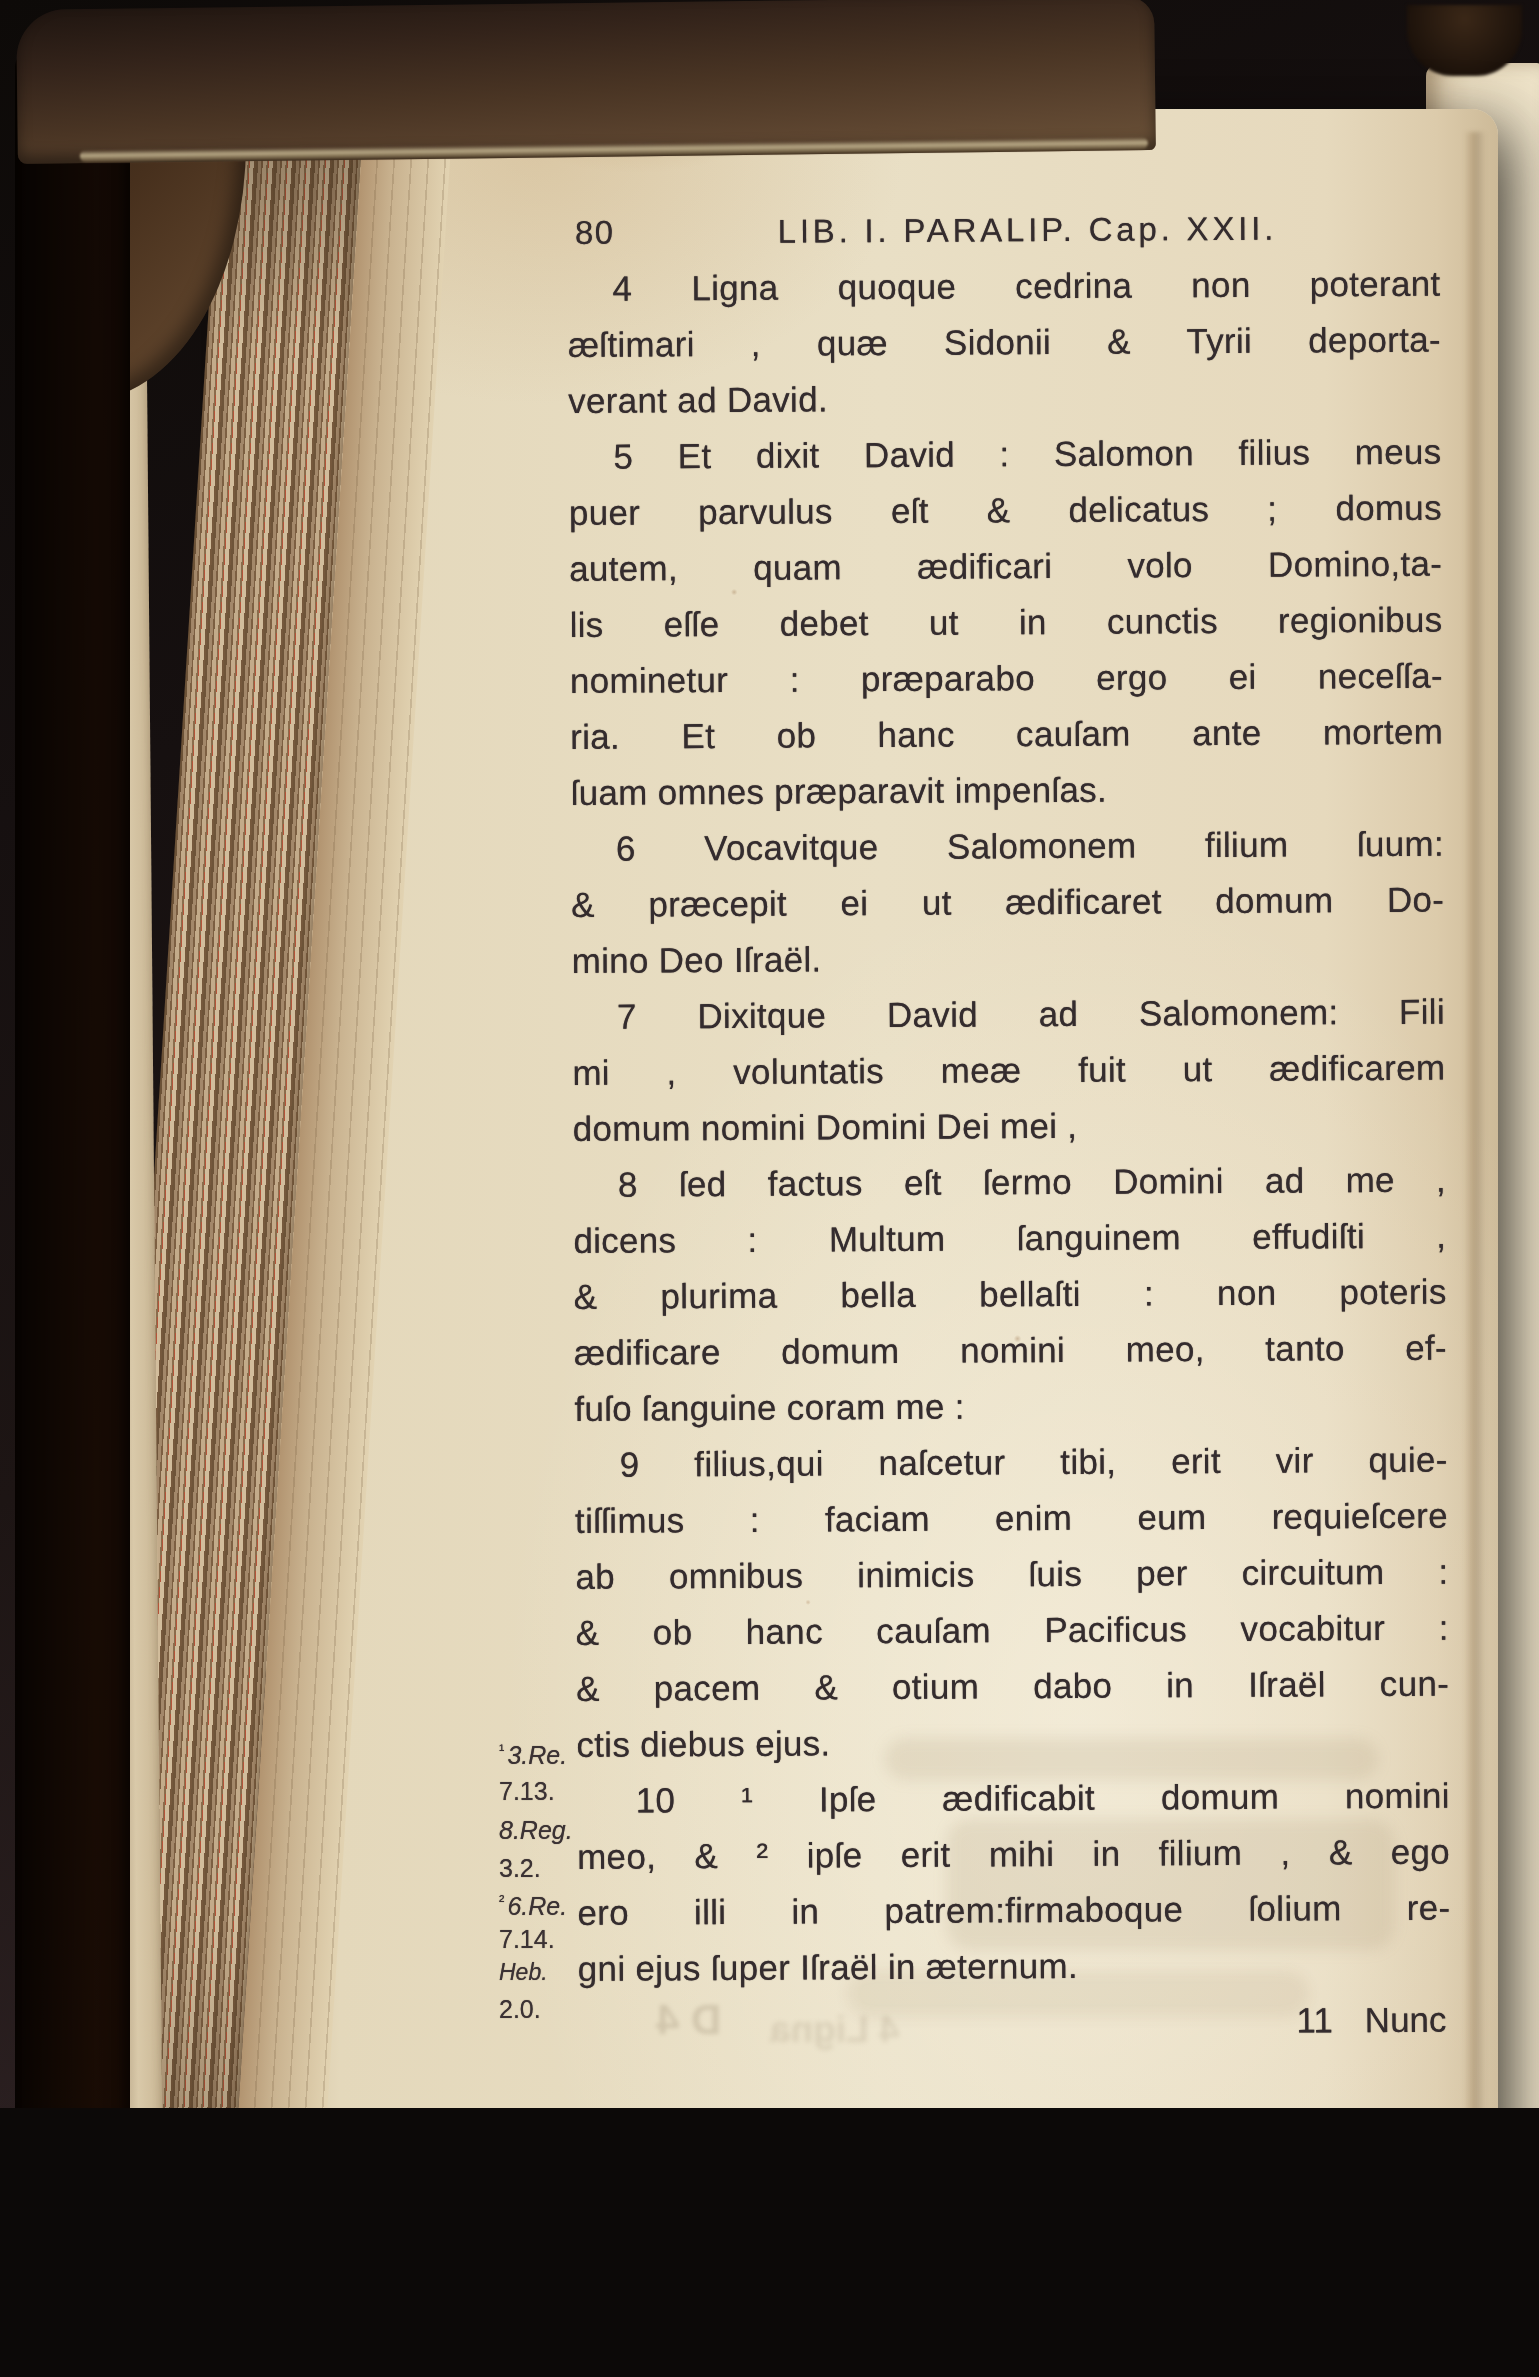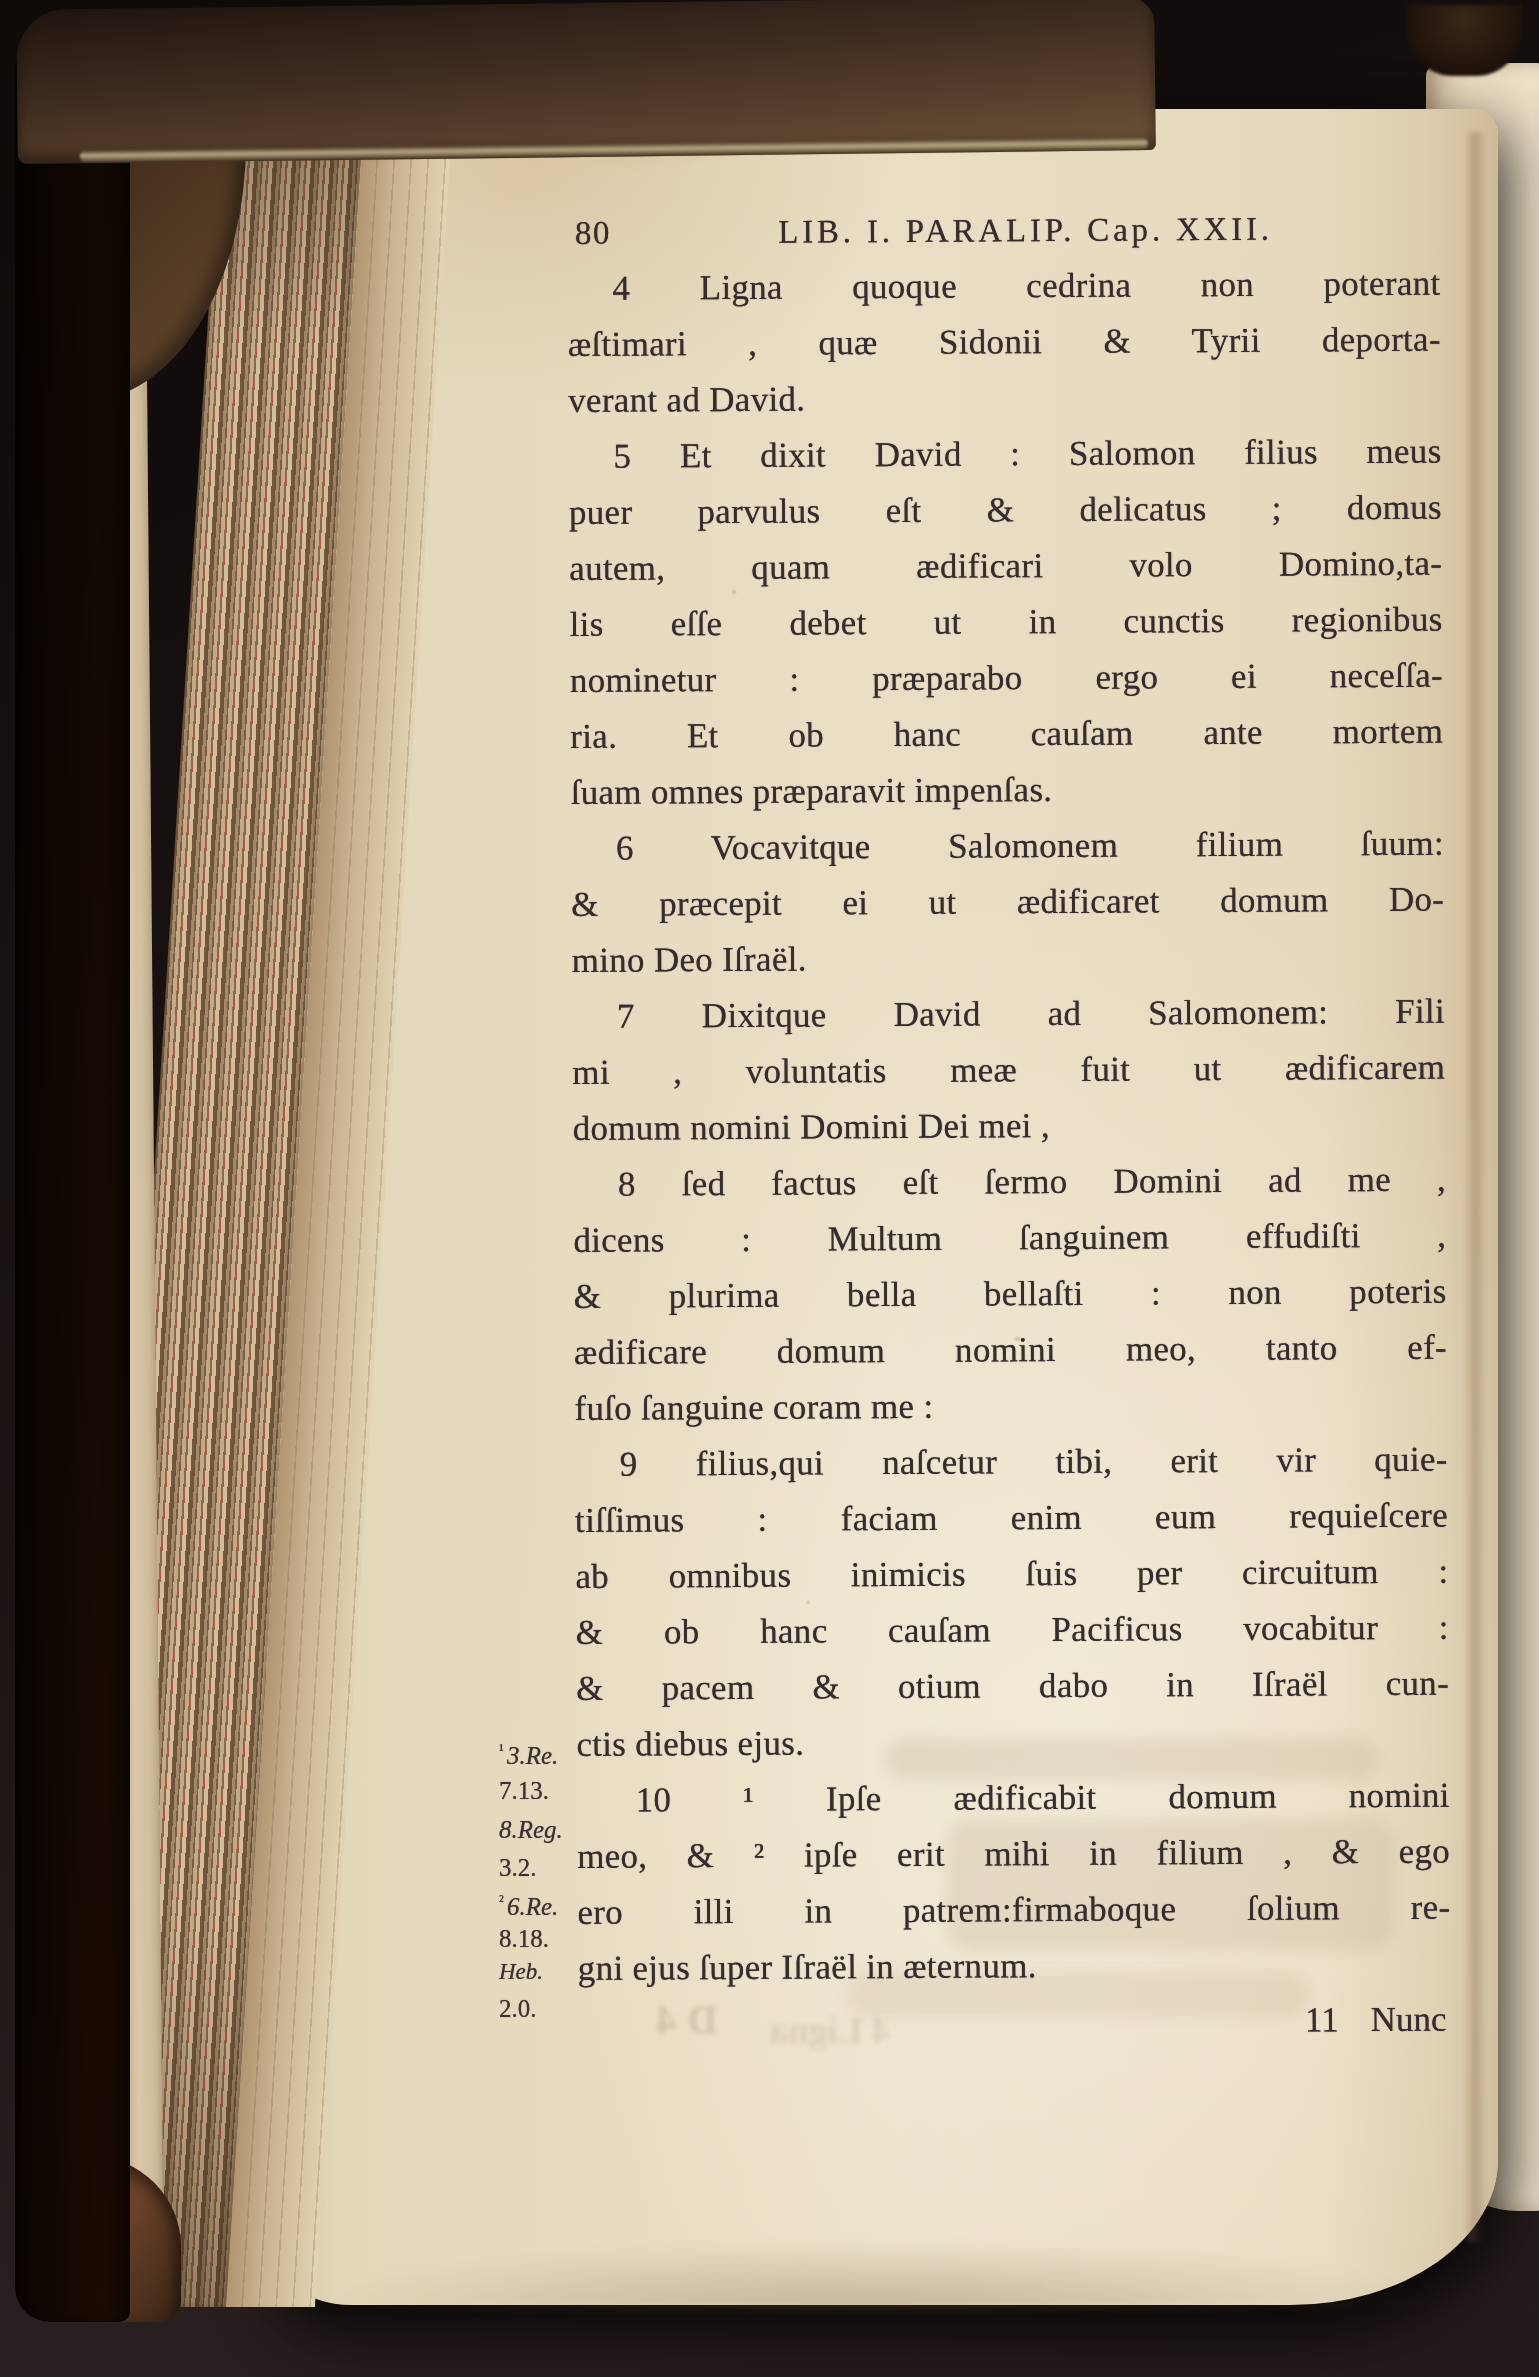--- a/index.html
+++ b/index.html
@@ -1,19 +1,19 @@
 <!DOCTYPE html>
 <html style="font-size:12.3px"><head>
 <meta charset="utf-8">
 <style>
   html,body{margin:0;padding:0;background:#0c0908;}
   .photo{
-    position:relative;width:1540px;height:2377px;overflow:hidden;
+    position:relative;width:1540px;height:2108px;overflow:hidden;
     background:linear-gradient(158deg,#0d0a08 0%,#161010 30%,#1d1514 55%,#2a1f20 78%,#231a1b 100%);
-    font-family:Liberation Serif, serif;
+    font-family:Liberation Sans, sans-serif;
   }
   
   .cover-top{
     position:absolute;left:17px;top:3.1px;width:1138px;height:154px;
     transform:rotate(-0.7deg);
     border-radius:49px 28px 6.2px 9.2px;
     background:linear-gradient(176deg,#1f1510 0%,#33231a 26%,#4a3524 55%,#5d4530 80%,#6b5238 100%);
     box-shadow:inset 0 -7.7px 14px rgba(0,0,0,.45);
     z-index:7;
   }
@@ -216,21 +216,21 @@
   <div class="margin-note mn-italic" style="top:1817px">
     <span class="rf">8.Reg.</span>
   </div>
   <div class="margin-note" style="top:1855px">
     <span class="rf">3.2.</span>
   </div>
   <div class="margin-note mn-italic" style="top:1888px">
     <span class="mk">²</span><span class="rf">6.Re.</span>
   </div>
   <div class="margin-note" style="top:1926px">
-    <span class="rf">8.18.</span>
+    <span class="rf">7.14.</span>
   </div>
   <div class="margin-note mn-italic" style="top:1959px;font-size:23px">
     <span class="rf">Heb.</span>
   </div>
   <div class="margin-note" style="top:1996px">
     <span class="rf">2.0.</span>
   </div>
 
 </div>
 

